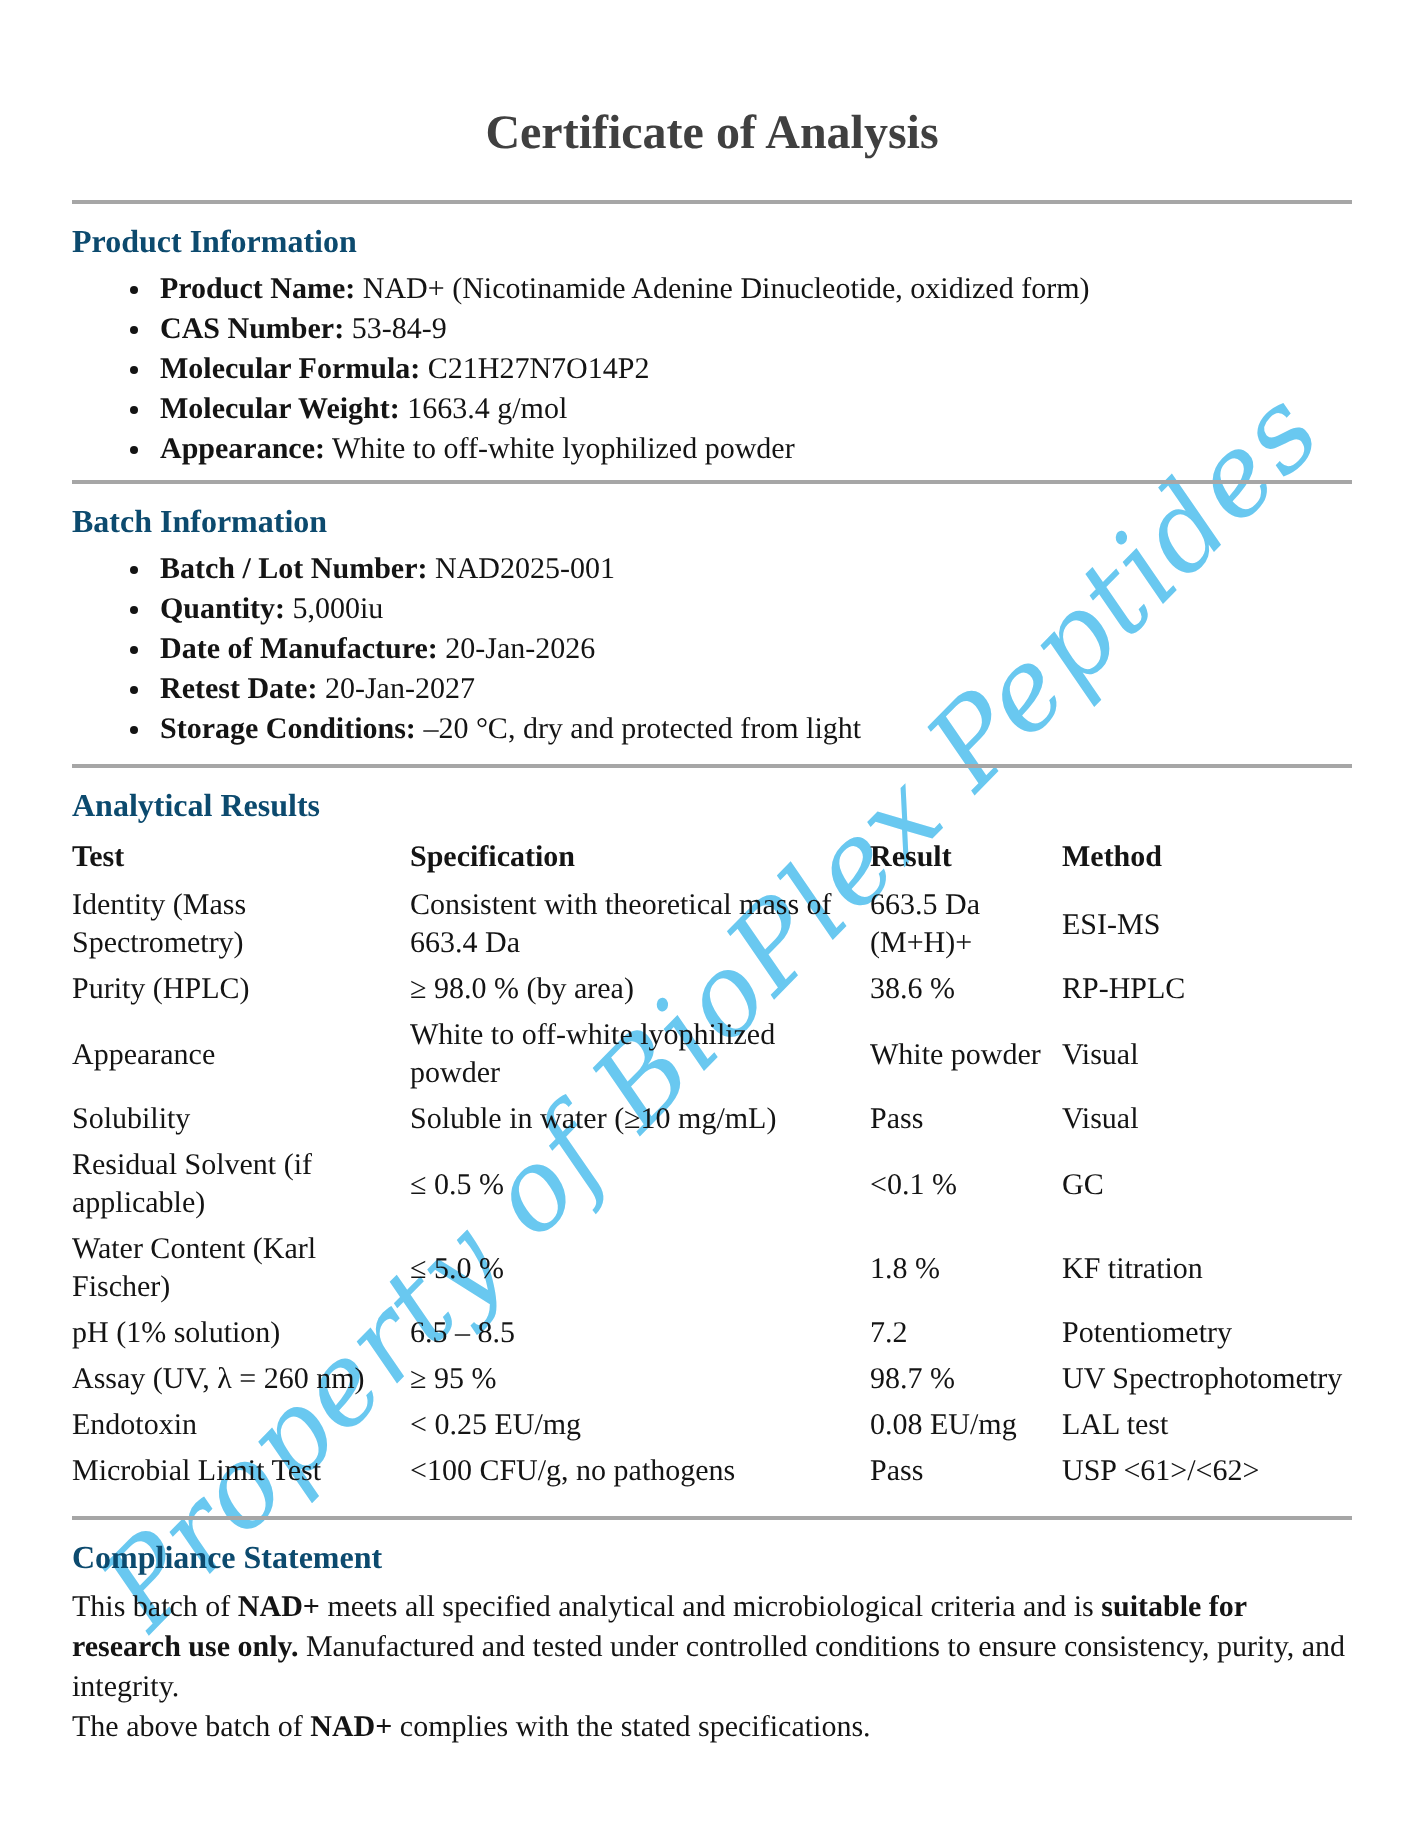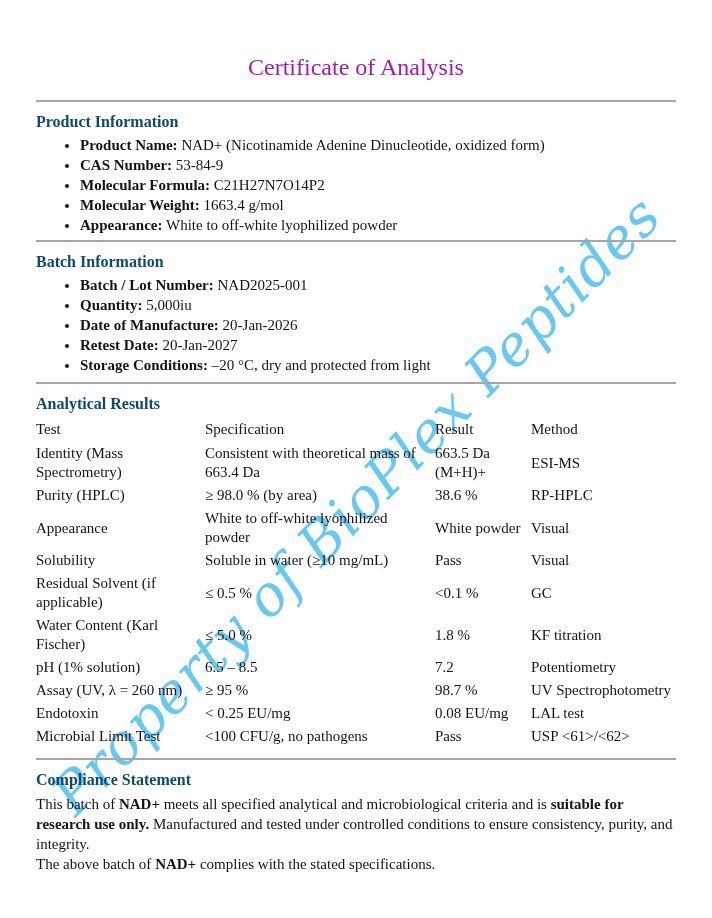--- a/index.html
+++ b/index.html
@@ -11,35 +11,35 @@
   .watermark {
     position:absolute; z-index:0; left:50%; top:505px;
     transform:translate(-50%,-50%) rotate(-45.5deg);
     font-family:"DejaVu Serif",serif; font-style:italic;
     font-size:56px; letter-spacing:1px; white-space:nowrap;
     color:#69c8f0; pointer-events:none;
   }
   .content { position:relative; z-index:1; padding:0 36px; }
   h1.doc-title {
     margin:0; padding-top:50px; font-size:24px; line-height:34px;
-    text-align:center; font-weight:normal; color:#a21caf;
+    text-align:center; font-weight:bold; color:#404040;
   }
   .rule { border:none; border-top:2px solid #a6a6a6; margin:14px 0 0; }
   .rule.r1 { margin-top:16px; }
   .rule.r2 { margin-top:5px; }
   .rule.r3 { margin-top:7px; }
   .rule.r4 { margin-top:10px; }
   h2.section {
     margin:11px 0 0; font-size:16px; line-height:18px;
     font-weight:bold; color:#0c4a6e;
   }
   ul.kv-list { margin:4px 0 0; padding-left:44px; list-style:disc; }
   ul.kv-list li { line-height:20px; }
   table.results { border-collapse:collapse; table-layout:fixed; width:640px; margin-top:4px; }
-  table.results th { text-align:left; font-weight:normal; padding:3px 0; line-height:19px; vertical-align:middle; }
+  table.results th { text-align:left; font-weight:bold; padding:3px 0; line-height:19px; vertical-align:middle; }
   table.results td { padding:2px 0; line-height:19px; vertical-align:middle; }
   col.c-test { width:169px; } col.c-spec { width:230px; }
   col.c-result { width:96px; } col.c-method { width:145px; }
   td.pad-r, th.pad-r { padding-right:8px; }
   .para { margin:0; line-height:20px; }
   .compliance-block { margin-top:5px; }
 </style>
 </head>
 <body>
 

